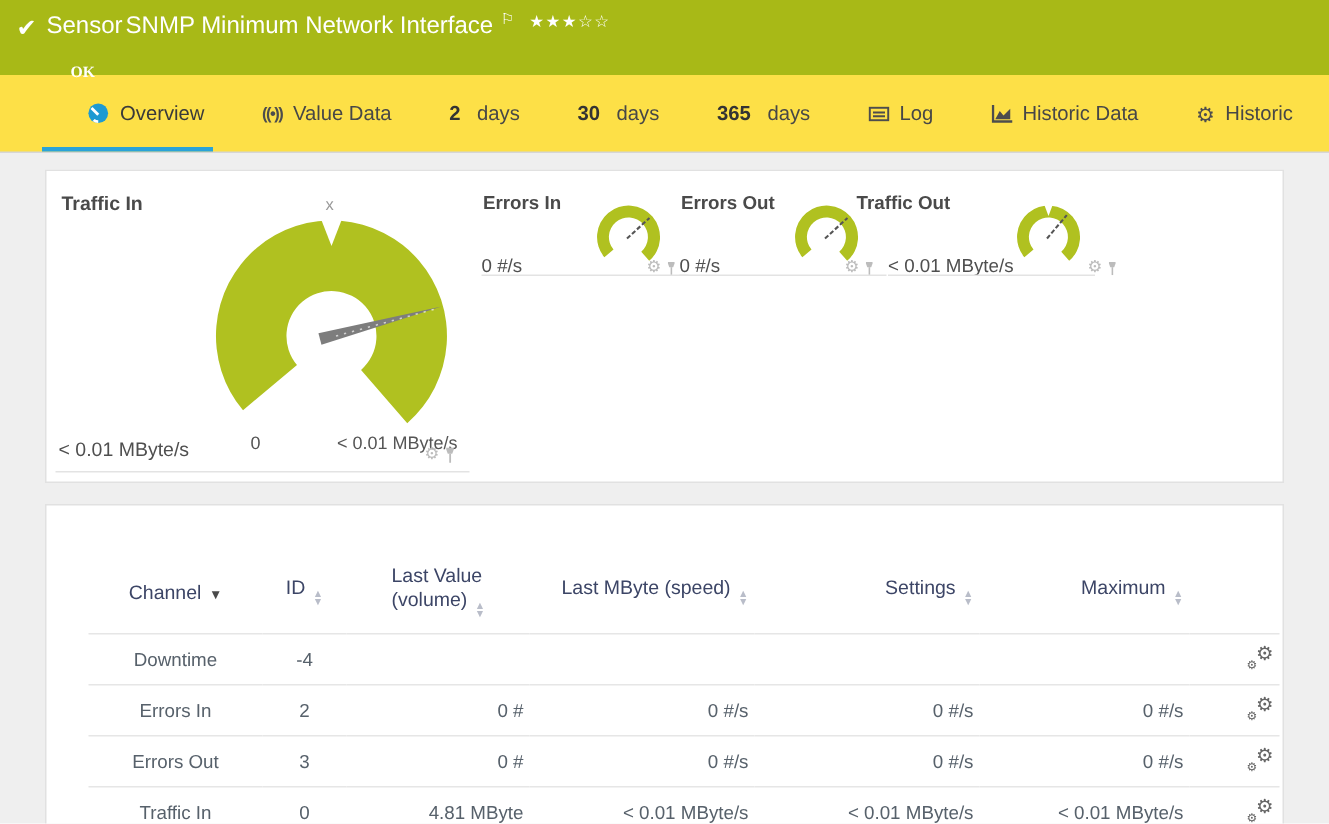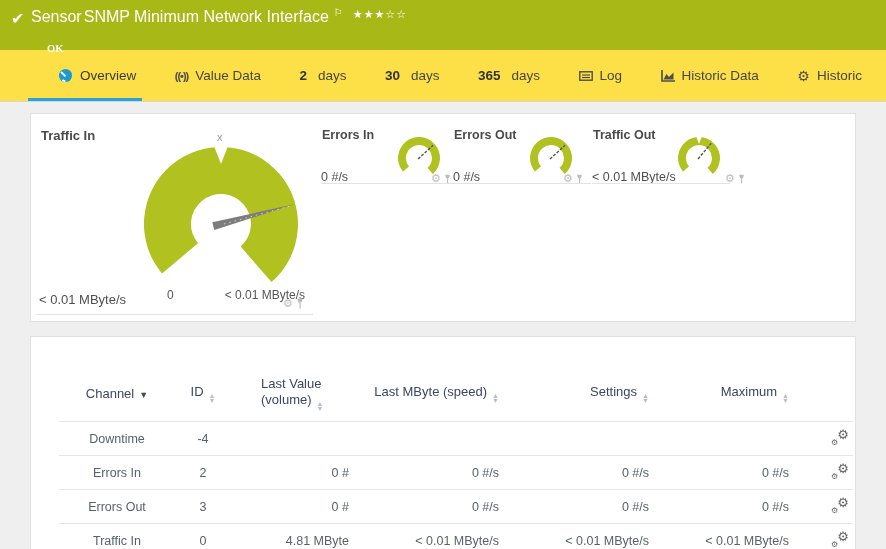--- a/index.html
+++ b/index.html
@@ -173,21 +173,21 @@
   <div class="cell-value" style="left:422px; top:56px; font-size:12.5px;">0 #/s</div>
   <div class="cell-tools" style="left:532px; top:59px;">
     <span class="gear-glyph">⚙</span>
     <svg width="7" height="10" viewBox="0 0 8 11">
         <path d="M1.5 0.5 h5 v1.2 l-1 2.8 h-3 l-1 -2.8 z" fill="#bcbcbc"></path>
         <rect x="3.5" y="4.5" width="1.2" height="6" fill="#bcbcbc"></rect>
       </svg>
   </div>
   <div class="cell-sep" style="left:422px; top:69px; width:138px;"></div>
 
-  <div class="cell-label" style="left:562px; top:14px; font-size:12.5px;">Traffic Out</div>
+  <div class="cell-label" style="left:540px; top:14px; font-size:12.5px;">Traffic Out</div>
   <svg style="position:absolute; left:646px; top:21px;" width="44" height="44" viewBox="0 0 44 44">
     <path d="M5.9 36.5 A21 21 0 1 1 35.8 38.9 L30.5 32.8 A13 13 0 1 0 12 31.4 Z" fill="#b0c120"></path>
     <polygon points="19,1 25,1 22,9" fill="#ffffff"></polygon>
     <line x1="21" y1="24" x2="34.2" y2="8.4" stroke="#555" stroke-width="1.4" stroke-dasharray="3,1.5"></line>
   </svg>
   <div class="cell-value" style="left:561px; top:56px; font-size:12.5px;">&lt; 0.01 MByte/s</div>
   <div class="cell-tools" style="left:694px; top:59px;">
     <span class="gear-glyph">⚙</span>
     <svg width="7" height="10" viewBox="0 0 8 11">
         <path d="M1.5 0.5 h5 v1.2 l-1 2.8 h-3 l-1 -2.8 z" fill="#bcbcbc"></path>

